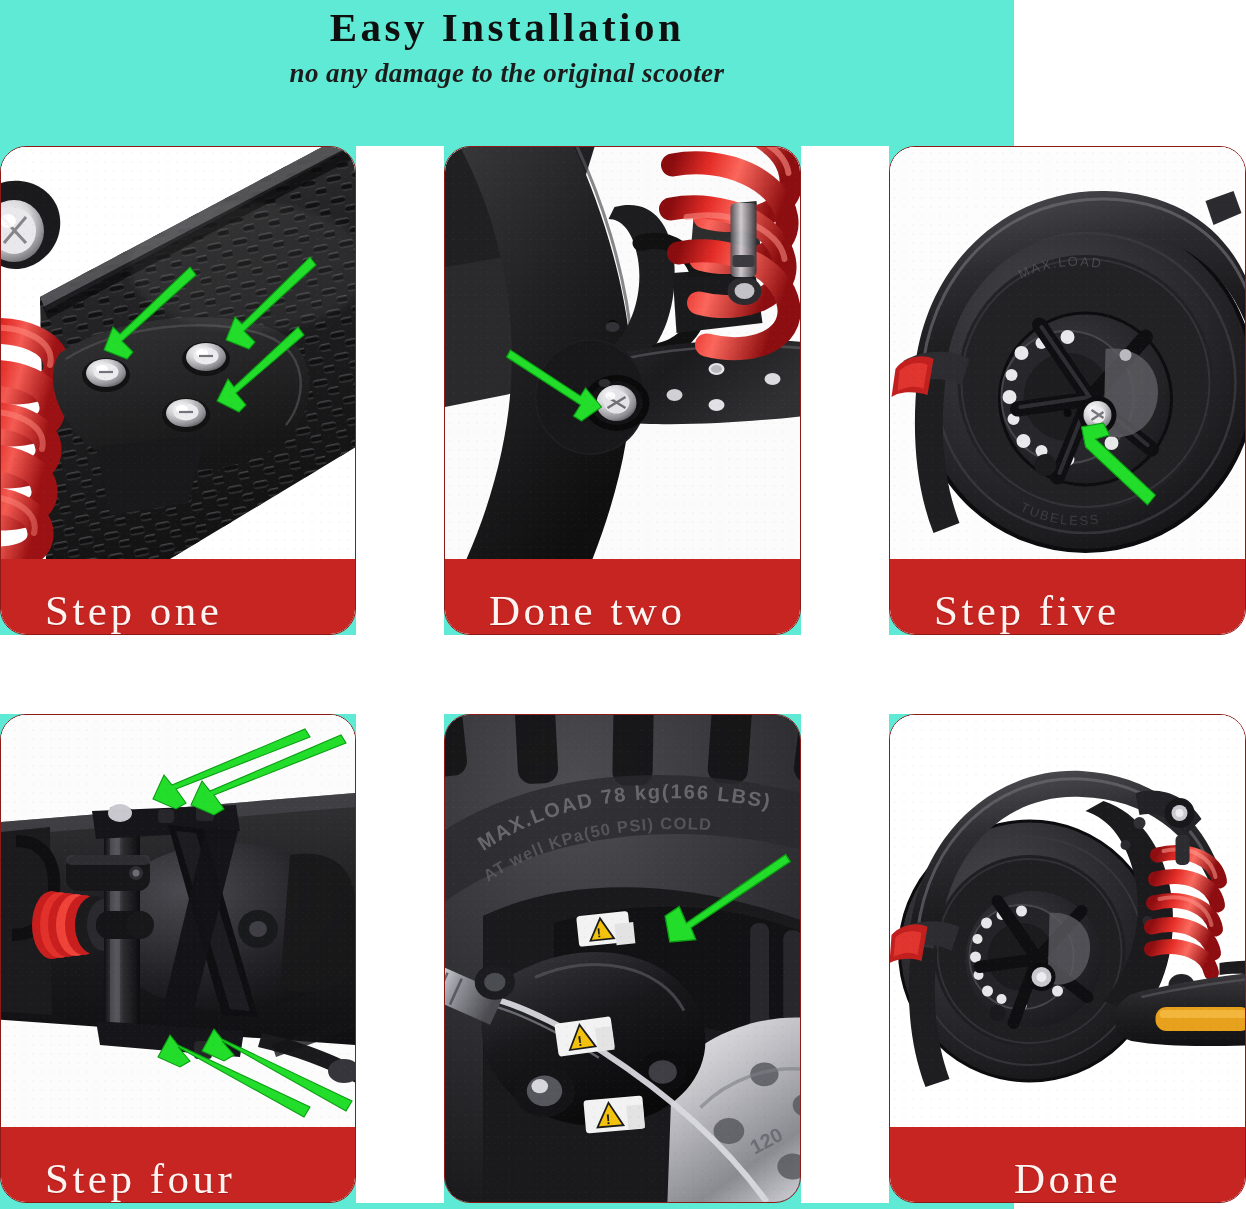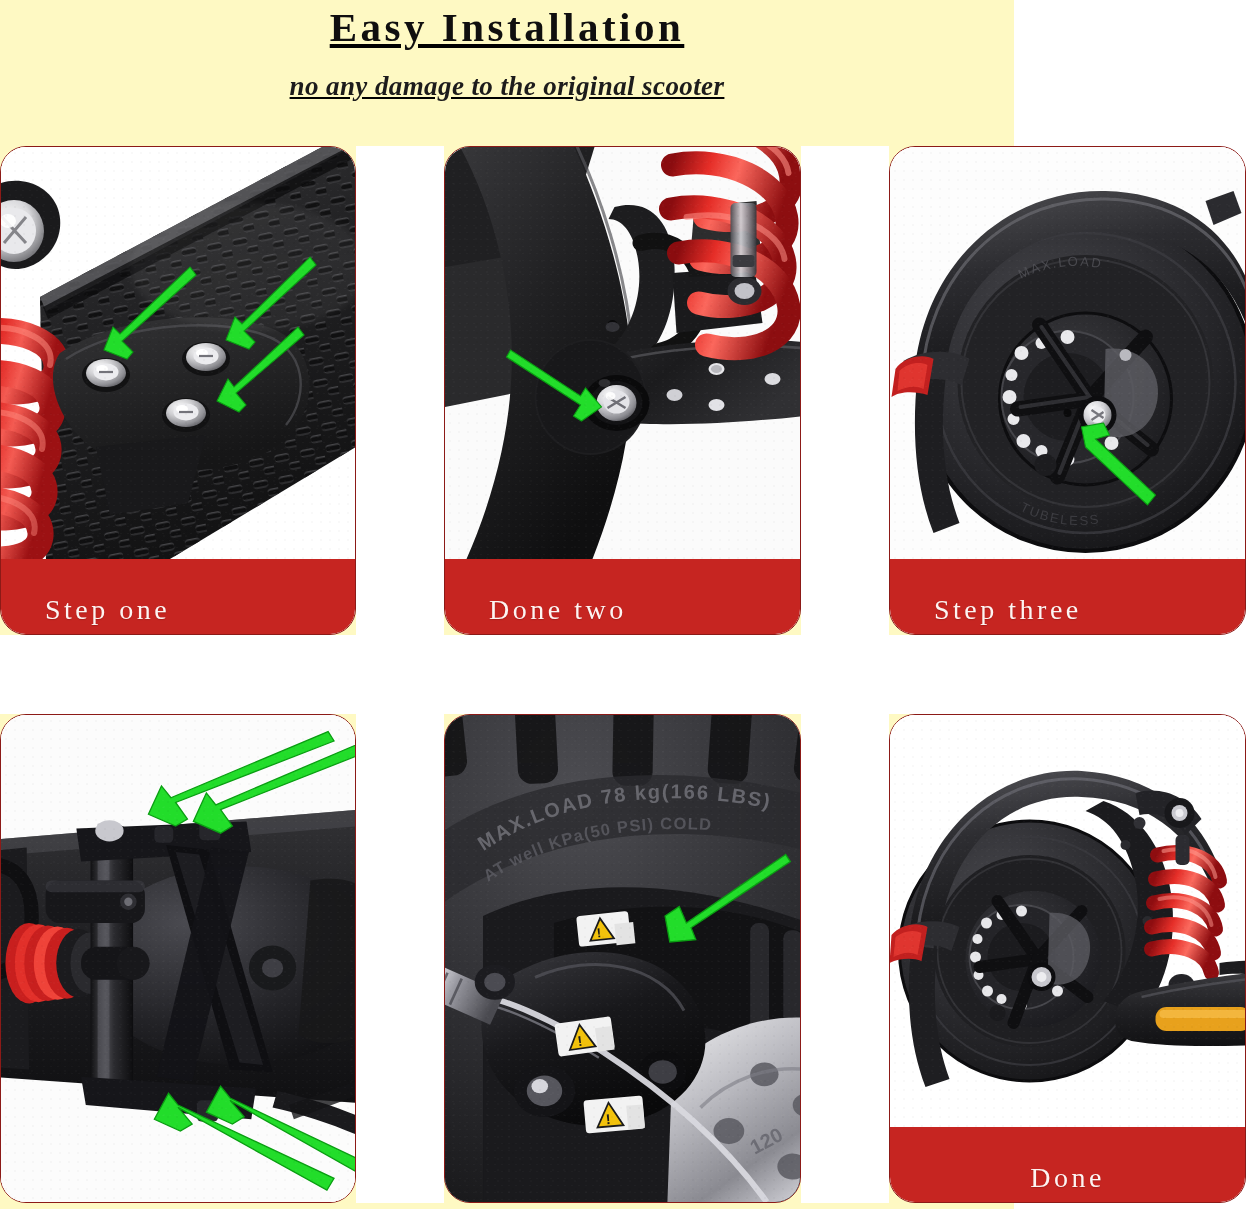--- a/index.html
+++ b/index.html
@@ -3,34 +3,34 @@
 <meta charset="utf-8">
 <title>Easy Installation</title>
 <style>
   * { box-sizing: border-box; margin: 0; padding: 0; }
   html, body {
     width: 1246px; height: 1209px;
     background: #ffffff;
     font-family: "Liberation Serif", "DejaVu Serif", serif;
     overflow: hidden;
   }
-  .page { position: relative; width: 1014px; height: 1209px; background:#fef9c3;text-decoration:underline; }
+  .page { position: relative; width: 1014px; height: 1209px; background:#5eead4; }
 
   
   .header { width:100%; text-align:center; padding-top: 6px; }
   .title {
     font-family: "Liberation Serif", "DejaVu Serif", serif;
     font-size: 41px; font-weight: 700; color:#100f0f;
     letter-spacing: 3.5px; line-height: 1.05;
   }
   .subtitle {
     font-family: "Liberation Serif", "DejaVu Serif", serif;
     font-style: italic; font-weight: 700;
     font-size: 27px; color:#1d1c1c;
-    letter-spacing: .4px; margin-top: 22px;
+    letter-spacing: .4px; margin-top: 9px;
   }
 
   
   .grid {
     position:absolute; left:0; top:146px;
     width:1246px;
     display:grid;
     grid-template-columns: 356px 1fr 357px 1fr 357px;
     grid-template-rows: 489px 79px 489px;
     column-gap:0; row-gap:0;
@@ -53,21 +53,21 @@
     height: 75px; flex: 0 0 75px;
     background:#c62521;
     border-radius: 0 0 24px 24px;
     display:flex; align-items:center;
     overflow:hidden;
   }
   .caption.left   { justify-content:flex-start; padding-left: 44px; }
   .caption.center { justify-content:center;text-align:center; }
   .caption-text {
     font-family:"Liberation Serif","DejaVu Serif",serif;
-    color:#fdf4f2; font-size:28px; font-weight:400;
+    color:#fdf4f2; font-size:43px; font-weight:400;
     letter-spacing: 3.5px; line-height:1;
     white-space:nowrap;
     text-shadow: 0 1px 1px rgba(80,0,0,.25);
     margin-top: 27px;
   }
 
   
   .ph { position:absolute; inset:0; }
   svg.scene { position:absolute; inset:0; width:100%; height:100%; display:block; }
 
@@ -405,21 +405,21 @@
             <path d="M10 224 C 18 216 30 214 38 218 L34 242 C 26 238 16 240 8 244 Z" fill="#e53a33" opacity=".85"></path>
 
             <g fill="#22dd2a" stroke="#0a9e12" stroke-width="1.1">
               <path d="M214 276 L192 280 L196 300 L258 358 L266 348 L206 292 L220 288 Z"></path>
             </g>
           </svg>
           <div class="grain"></div>
         </div>
       </div>
       <div class="caption left">
-        <span class="caption-text">Step three</span>
+        <span class="caption-text">Step five</span>
       </div>
     </div>
 
     <div class="spacer" style="grid-column:1 / -1;"></div>
 
     <div class="card">
       <div class="photo">
         <div class="ph">
           <svg class="scene" viewBox="0 0 356 412" preserveAspectRatio="xMidYMid slice">
             <defs>
@@ -503,20 +503,23 @@
 
             <g fill="#22dd2a" stroke="#0a9e12" stroke-width="1.1">
               <path d="M310 22 L176 74 L186 88 L176 94 L153 84 L164 60 L172 70 L305 14 Z"></path>
               <path d="M346 28 L214 80 L224 94 L214 100 L191 90 L202 66 L210 76 L341 20 Z"></path>
               <path d="M178 332 L190 346 L180 352 L158 342 L170 320 L178 330 L310 392 L304 402 Z"></path>
               <path d="M222 326 L234 340 L224 346 L202 336 L214 314 L222 324 L352 386 L346 396 Z"></path>
             </g>
           </svg>
           <div class="grain"></div>
         </div>
+      </div>
+      <div class="caption left">
+        <span class="caption-text">Step four</span>
       </div>
     </div>
 
     <div class="spacer"></div>
 
     <div class="card">
       <div class="photo">
         <div class="ph">
           <svg class="scene" viewBox="0 0 356 412" preserveAspectRatio="xMidYMid slice">
             <defs>

